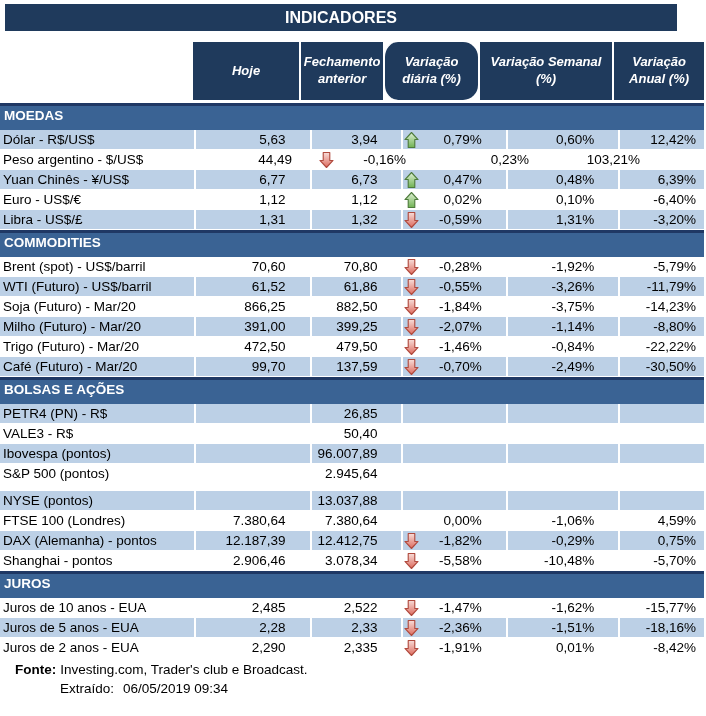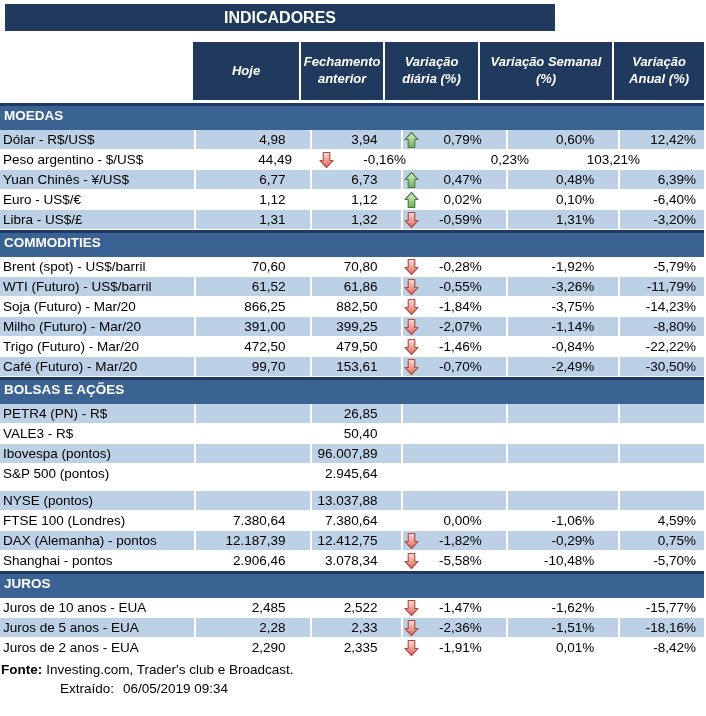--- a/index.html
+++ b/index.html
@@ -5,21 +5,21 @@
   html, body {
     margin: 0; padding: 0;
     width: 706px; height: 716px;
     background: #ffffff;
     font-family: "Liberation Sans", sans-serif;
     color: var(--text, #000);
     overflow: hidden;
   }
   .title-bar {
     margin: 4px 0 0 5px;
-    width: 550px; height: 27px;
+    width: 672px; height: 27px;
     background: var(--title-bar, #1f3a5c);
     color: #fff;
     font-weight: bold; font-size: 16px;
     display: flex; align-items: center; justify-content: center;
     box-sizing: border-box;
   }
   .header-row {
     margin: 11px 0 3px 0;
     width: 704px; height: 58px;
     display: flex;
@@ -30,21 +30,21 @@
     color: #fff; font-weight: bold; font-size: 13px;
     display: flex; align-items: center; justify-content: center;
     text-align: center; line-height: 1.3;
     box-sizing: border-box;
     border-left: 2px solid #fff;
     padding: 0 4px;
   }
   .hspacer { width: 200px; background: #fff; border-left: none; }
   .w-hoje  { width: 110px; border-left: none; }
   .w-fech  { width: 84px; }
-  .w-vdia  { width: 98px; }
+  .w-vdia  { width: 98px; border-radius: 15px; }
   .w-vsem  { width: 139px; }
   .w-vanu  { width: 95px; }
   .tbody { width: 704px; }
   .band {
     width: 704px; height: 27px;
     background: var(--section-band, #3a6394);
     border-top: 3px solid var(--section-band-border, #1f3864);
     box-sizing: border-box;
     color: #fff; font-weight: bold; font-size: 13.5px;
     padding: 2px 0 0 4px;
@@ -67,21 +67,21 @@
   }
   .c-label { width: 200px; border-left: none; padding-left: 3px; text-align: left; }
   .c-num   { text-align: right; padding-right: 8px; }
   .c-hoje  { width: 110px; }
   .c-fech  { width: 84px; }
   .c-vdia  { width: 98px; position: relative; }
   .c-vsem  { width: 107px; }
   .c-vanu  { width: 95px; }
   .arrow { position: absolute; left: 1px; top: 1px; width: 15px; height: 18px; }
   .footer { margin-top: 3px; font-size: 13.5px; }
-  .fonte-line { padding-left: 1px; line-height: 18px; }
+  .fonte-line { padding-left: 15px; line-height: 18px; }
   .fonte-line b { margin-right: 4px; }
   .extraido-line { padding-left: 60px; line-height: 19px; }
   .extraido-line .val { margin-left: 9px; }
   .tpl-hidden { position: absolute; width: 0; height: 0; overflow: hidden; }
 </style>
 </head>
 <body>
 
 <svg class="tpl-hidden" aria-hidden="true">
   <defs>
@@ -112,21 +112,21 @@
   <div class="hcell w-fech">Fechamento anterior</div>
   <div class="hcell w-vdia">Variação diária (%)</div>
   <div class="hcell w-vsem">Variação Semanal (%)</div>
   <div class="hcell w-vanu">Variação Anual (%)</div>
 </div>
 
 <div class="tbody">
     <div class="band"><span>MOEDAS</span></div>
     <div class="row shaded">
       <div class="cell c-label"><span>Dólar - R$/US$</span></div>
-      <div class="cell c-num c-hoje"><span>4,98</span></div>
+      <div class="cell c-num c-hoje"><span>5,63</span></div>
       <div class="cell c-num c-fech"><span>3,94</span></div>
       <div class="cell c-num c-vdia"><span>0,79%</span><svg viewBox="0 0 16 18" class="arrow">
           <polygon points="8,1 15,8.5 11.5,8.5 11.5,17 4.5,17 4.5,8.5 1,8.5" fill="url(#grad-up)" stroke="#4e7b3c" stroke-width="1.2" stroke-linejoin="round"></polygon>
         </svg></div>
       <div class="cell c-num c-vsem"><span>0,60%</span></div>
       <div class="cell c-num c-vanu"><span>12,42%</span></div>
     </div>
     <div class="row plain">
       <div class="cell c-label"><span>Peso argentino - $/US$</span></div>
       <div class="cell c-num c-fech"><span>44,49</span></div>
@@ -213,21 +213,21 @@
       <div class="cell c-num c-fech"><span>479,50</span></div>
       <div class="cell c-num c-vdia"><span>-1,46%</span><svg viewBox="0 0 16 18" class="arrow">
           <polygon points="4.5,1 11.5,1 11.5,9.5 15,9.5 8,17 1,9.5 4.5,9.5" fill="url(#grad-down)" stroke="#b04a3e" stroke-width="1.2" stroke-linejoin="round"></polygon>
         </svg></div>
       <div class="cell c-num c-vsem"><span>-0,84%</span></div>
       <div class="cell c-num c-vanu"><span>-22,22%</span></div>
     </div>
     <div class="row shaded">
       <div class="cell c-label"><span>Café (Futuro) - Mar/20</span></div>
       <div class="cell c-num c-hoje"><span>99,70</span></div>
-      <div class="cell c-num c-fech"><span>153,61</span></div>
+      <div class="cell c-num c-fech"><span>137,59</span></div>
       <div class="cell c-num c-vdia"><span>-0,70%</span><svg viewBox="0 0 16 18" class="arrow">
           <polygon points="4.5,1 11.5,1 11.5,9.5 15,9.5 8,17 1,9.5 4.5,9.5" fill="url(#grad-down)" stroke="#b04a3e" stroke-width="1.2" stroke-linejoin="round"></polygon>
         </svg></div>
       <div class="cell c-num c-vsem"><span>-2,49%</span></div>
       <div class="cell c-num c-vanu"><span>-30,50%</span></div>
     </div>
     <div class="band"><span>BOLSAS E AÇÕES</span></div>
     <div class="row shaded">
       <div class="cell c-label"><span>PETR4 (PN) - R$</span></div>
       <div class="cell c-num c-hoje"><span></span></div>

